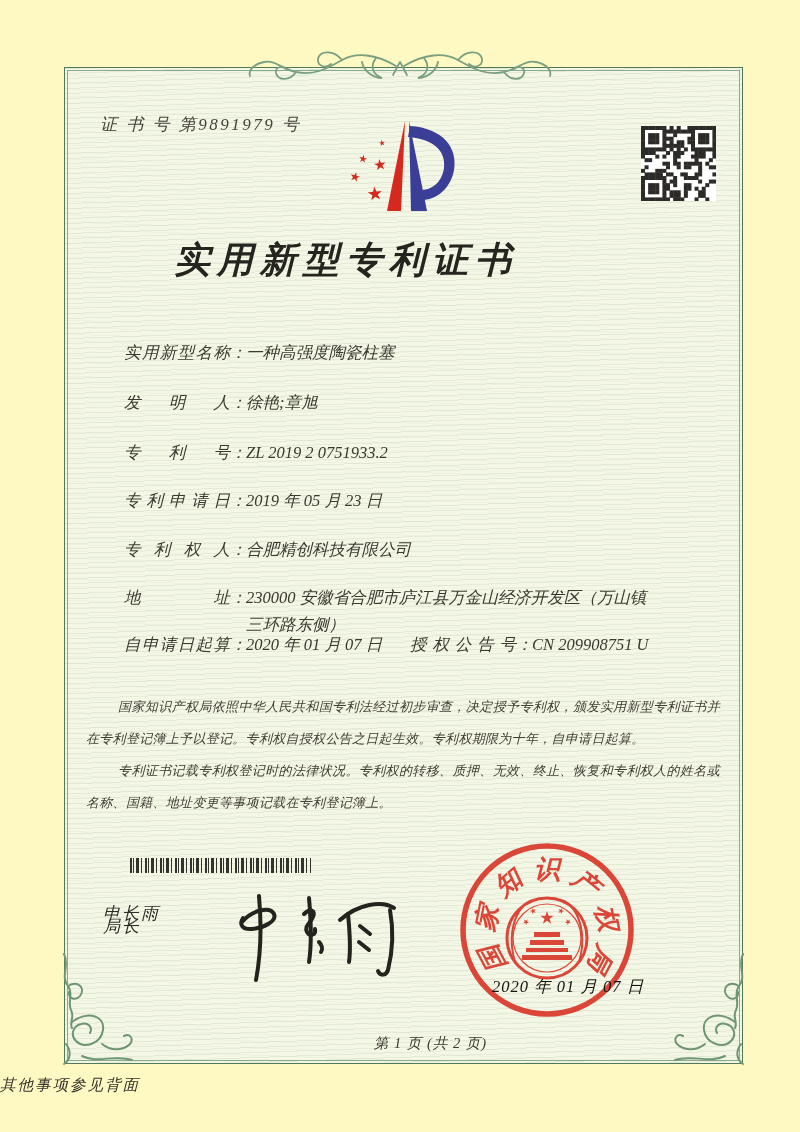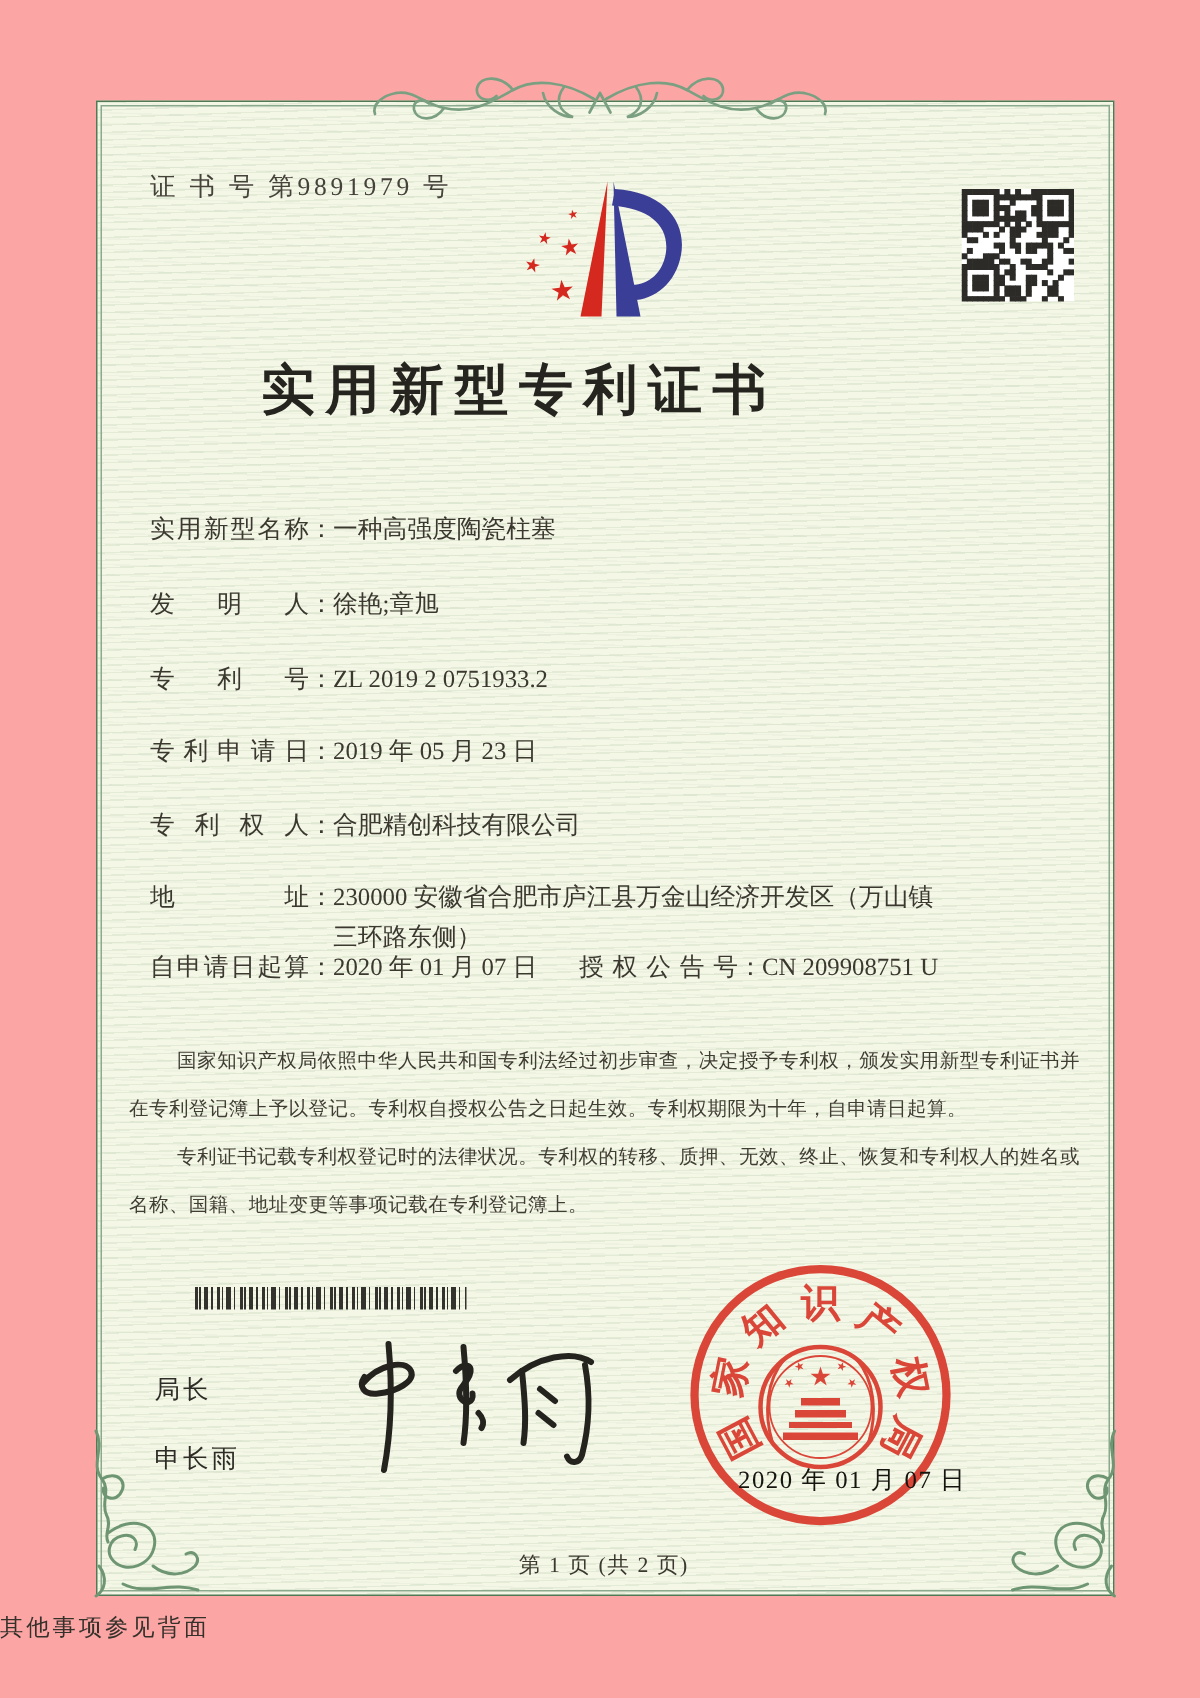--- a/index.html
+++ b/index.html
@@ -1,62 +1,62 @@
 <!DOCTYPE html>
 <html><head>
 <meta charset="utf-8">
 <style>
   html,body{margin:0;padding:0;background:#e9e9e4;}
   .page{
     position:relative;width:800px;height:1132px;margin:0 auto;
-    background:#fca5a5;overflow:hidden;
-    font-family:"Liberation Serif","DejaVu Serif",serif;color:#3b382f;
+    background:#fef9c3;overflow:hidden;
+    font-family:"Liberation Serif","DejaVu Serif",serif;color:#3b382f;font-style:italic;
   }
   .abs{position:absolute;}
   
   .frame{
     position:absolute;left:64px;top:67px;width:677px;height:995px;
     border:1.6px solid #4f7a55;
     background-color:#f4f6e6;
     background-image:
       repeating-linear-gradient(178deg, rgba(140,175,135,.16) 0 1px, rgba(0,0,0,0) 1px 5px),
       repeating-linear-gradient(2deg, rgba(160,190,150,.08) 0 1px, rgba(0,0,0,0) 1px 7px);
   }
   .frame-inner{position:absolute;inset:2px;border:1px solid #8aa98d;}
   .cert-no{left:100px;top:113px;font-size:17px;letter-spacing:2.5px;color:#45423a;}
   .title{
     left:64px;top:236px;width:564px;text-align:center;
     font-size:36px;font-weight:bold;letter-spacing:7px;color:#26241f;
   }
   .f-row{left:100px;display:flex;align-items:flex-start;font-size:16.5px;line-height:27px;color:#3b382f;}
-  .f-label{display:inline-block;width:106px;text-align:justify;text-align-last:justify;}
+  .f-label{display:inline-block;width:106px;text-align:justify;text-align-last:justify;margin-left:24px;}
   .f-colon{display:inline-block;width:16px;}
   .f-value{display:inline-block;}
   .f-value-wide{display:inline-block;width:415px;}
   .body-text{
     left:86px;top:660px;width:634px;font-size:13px;line-height:32px;
     letter-spacing:.3px;text-align:justify;color:#403d33;margin-top:31px;
   }
   .body-text p{margin:0;text-indent:32px;}
   .barcode{
     left:130px;top:858px;width:181px;height:15px;
     background:repeating-linear-gradient(90deg,
       #33322d 0 2px, transparent 2px 3px,
       #33322d 3px 4px, transparent 4px 6px,
       #33322d 6px 9px, transparent 9px 11px,
       #33322d 11px 12px, transparent 12px 15px);
   }
   .signer{font-family:"Liberation Sans","DejaVu Sans",sans-serif;font-size:17px;letter-spacing:2px;color:#2e2c26;}
   .signer-title{left:103px;top:915px;}
-  .signer-name{left:103px;top:961px;}
+  .signer-name{left:103px;top:902px;}
   .seal-svg{left:457px;top:840px;opacity:.93;}
   .seal-char{font-size:26px;font-weight:bold;fill:#d93a2c;text-anchor:middle;dominant-baseline:central;
              font-family:"Liberation Serif","DejaVu Serif",serif;}
   .seal-date{left:492px;top:976px;width:180px;font-size:16.5px;letter-spacing:1px;color:#15140f;z-index:3;}
-  .page-info{left:64px;top:1034px;width:677px;text-align:center;font-size:14.5px;letter-spacing:1px;color:#3b382f;}
+  .page-info{left:64px;top:1034px;width:677px;text-align:center;font-size:14.5px;letter-spacing:1px;color:#3b382f;padding-left:28px;}
   .back-note{left:0;top:1075px;width:800px;text-align:left;font-size:15.5px;letter-spacing:2px;color:#34312a;}
   .green-stroke{stroke:#6f9673;fill:none;stroke-width:2;stroke-linecap:round;}
   .ornament-stroke{stroke:#7ba081;fill:none;stroke-width:1.8;stroke-linecap:round;}
   .sig-stroke{stroke:#24231e;fill:none;stroke-width:4;stroke-linecap:round;stroke-linejoin:round;}
 </style>
 </head>
 <body>
 
 <svg width="0" height="0" style="position:absolute" aria-hidden="true">
   <defs>

